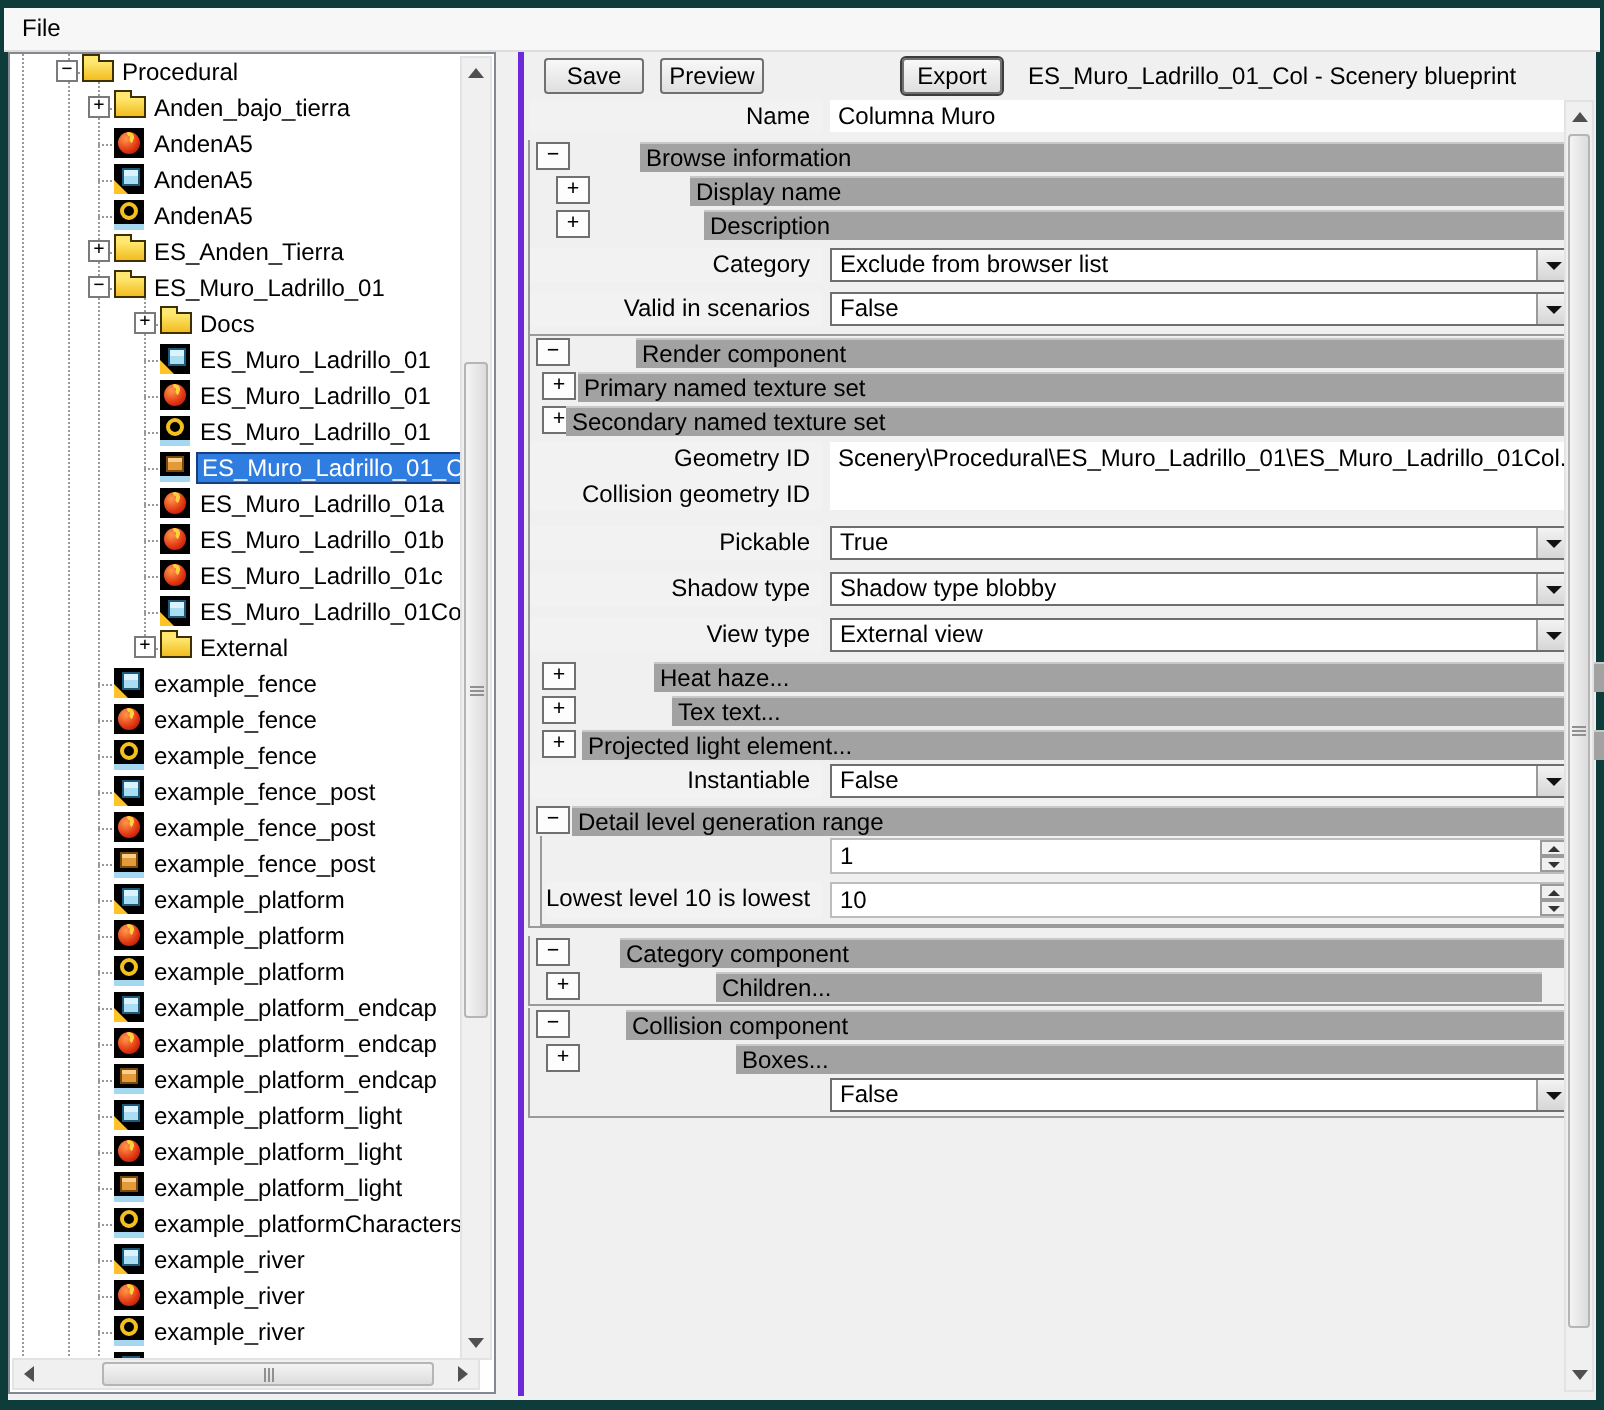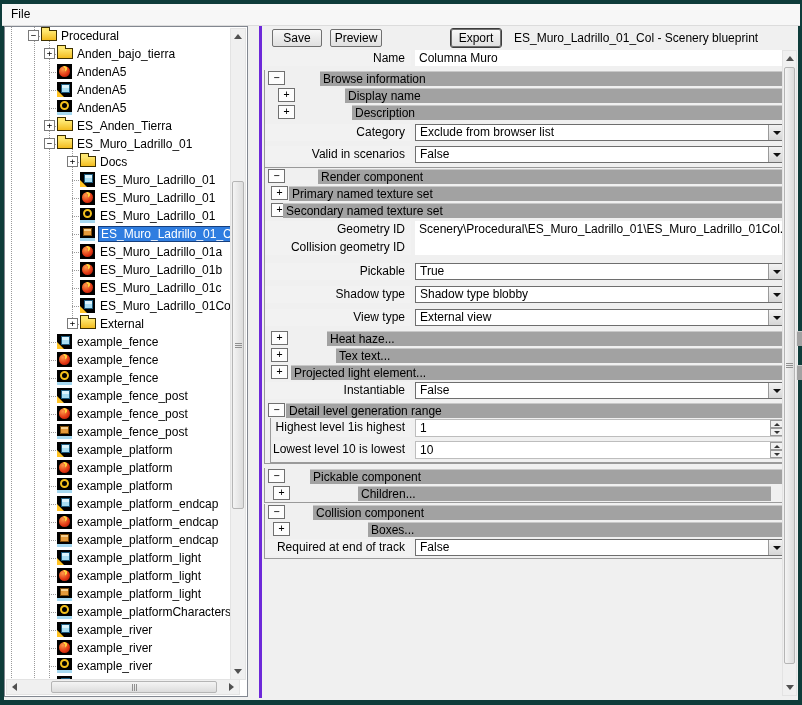--- a/index.html
+++ b/index.html
@@ -489,21 +489,20 @@
             <span class="plabel">Instantiable</span>
             <span class="combo">False<span class="combo-arrow">
                 <i></i>
               </span></span>
           </div>
           <div class="prow" style="top: 354px; height: 15px;">
             <span class="hbtn" style="left: 5px;">−</span>
             <span class="hbar" style="left: 23px; width: 499px;">Detail level generation range</span>
           </div>
           <div class="prow" style="top: 370px; height: 18px;">
-            <span class="plabel" style="left: 10px; width: 138px;">Highest level 1is highest</span>
             <span class="spinfield">1<span class="spin">
                 <div class="up">
                   <i class="u"></i>
                 </div>
                 <div class="dn">
                   <i class="d"></i>
                 </div>
               </span></span>
           </div>
           <div class="prow" style="top: 392px; height: 18px;">
@@ -512,36 +511,35 @@
                 <div class="up">
                   <i class="u"></i>
                 </div>
                 <div class="dn">
                   <i class="d"></i>
                 </div>
               </span></span>
           </div>
           <div class="prow" style="top: 420px; height: 15px;">
             <span class="hbtn" style="left: 5px;">−</span>
-            <span class="hbar" style="left: 47px; width: 475px;">Pickable component</span>
+            <span class="hbar" style="left: 47px; width: 475px;">Category component</span>
           </div>
           <div class="prow" style="top: 437px; height: 15px;">
             <span class="hbtn" style="left: 10px;">+</span>
             <span class="hbar" style="left: 95px; width: 413px;">Children...</span>
           </div>
           <div class="prow" style="top: 456px; height: 15px;">
             <span class="hbtn" style="left: 5px;">−</span>
             <span class="hbar" style="left: 50px; width: 472px;">Collision component</span>
           </div>
           <div class="prow" style="top: 473px; height: 15px;">
             <span class="hbtn" style="left: 10px;">+</span>
             <span class="hbar" style="left: 105px; width: 417px;">Boxes...</span>
           </div>
           <div class="prow" style="top: 490px; height: 17px;">
-            <span class="plabel">Required at end of track</span>
             <span class="combo">False<span class="combo-arrow">
                 <i></i>
               </span></span>
           </div>
           <div class="groupbox" style="left: 1px; top: 21px; width: 522px; height: 98px;"></div>
           <div class="groupbox" style="left: 1px; top: 119px; width: 522px; height: 296px;"></div>
           <div class="groupbox" style="left: 7px; top: 369px; width: 514px; height: 45px;"></div>
           <div class="groupbox" style="left: 1px; top: 419px; width: 522px; height: 35px;"></div>
           <div class="groupbox" style="left: 1px; top: 455px; width: 522px; height: 55px;"></div>
         </div>

